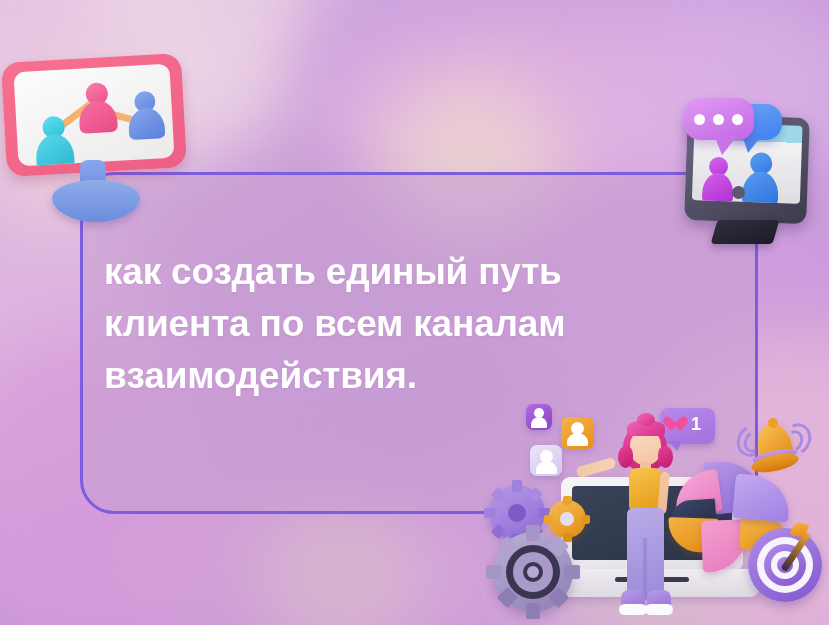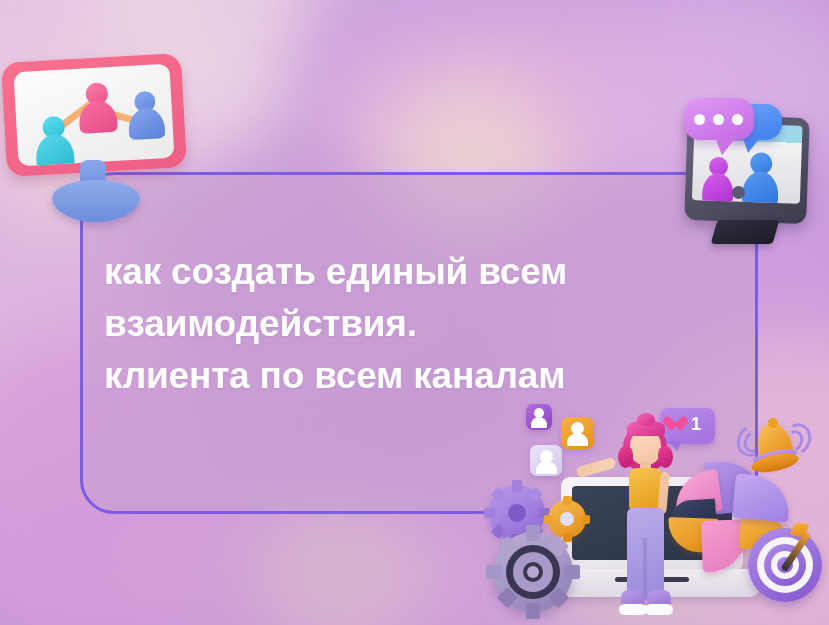--- a/index.html
+++ b/index.html
@@ -140,23 +140,23 @@
       <div class="blob b11"></div>
       <div class="blob b12"></div>
     <div class="blob b13"></div>
       <div class="blob b14"></div>
       <div class="blob b15"></div>
   </div>
 
   <div class="card"></div>
 
   <div class="title">
-    <div>как создать единый всем</div>
+    <div>как создать единый путь</div>
+    <div>клиента по всем каналам</div>
     <div>взаимодействия.</div>
-    <div>клиента по всем каналам</div>
   </div>
 
   <div class="obj mon1">
     <div class="frame">
       <div class="screen">
 
         <div class="ln" style="left:34px;top:60px;width:52px;transform:rotate(-34deg);transform-origin:0 50%;"></div>
         <div class="ln" style="left:78px;top:38px;width:54px;transform:rotate(18deg);transform-origin:0 50%;"></div>
 
         <div class="person" style="left:18px;top:46px;">

